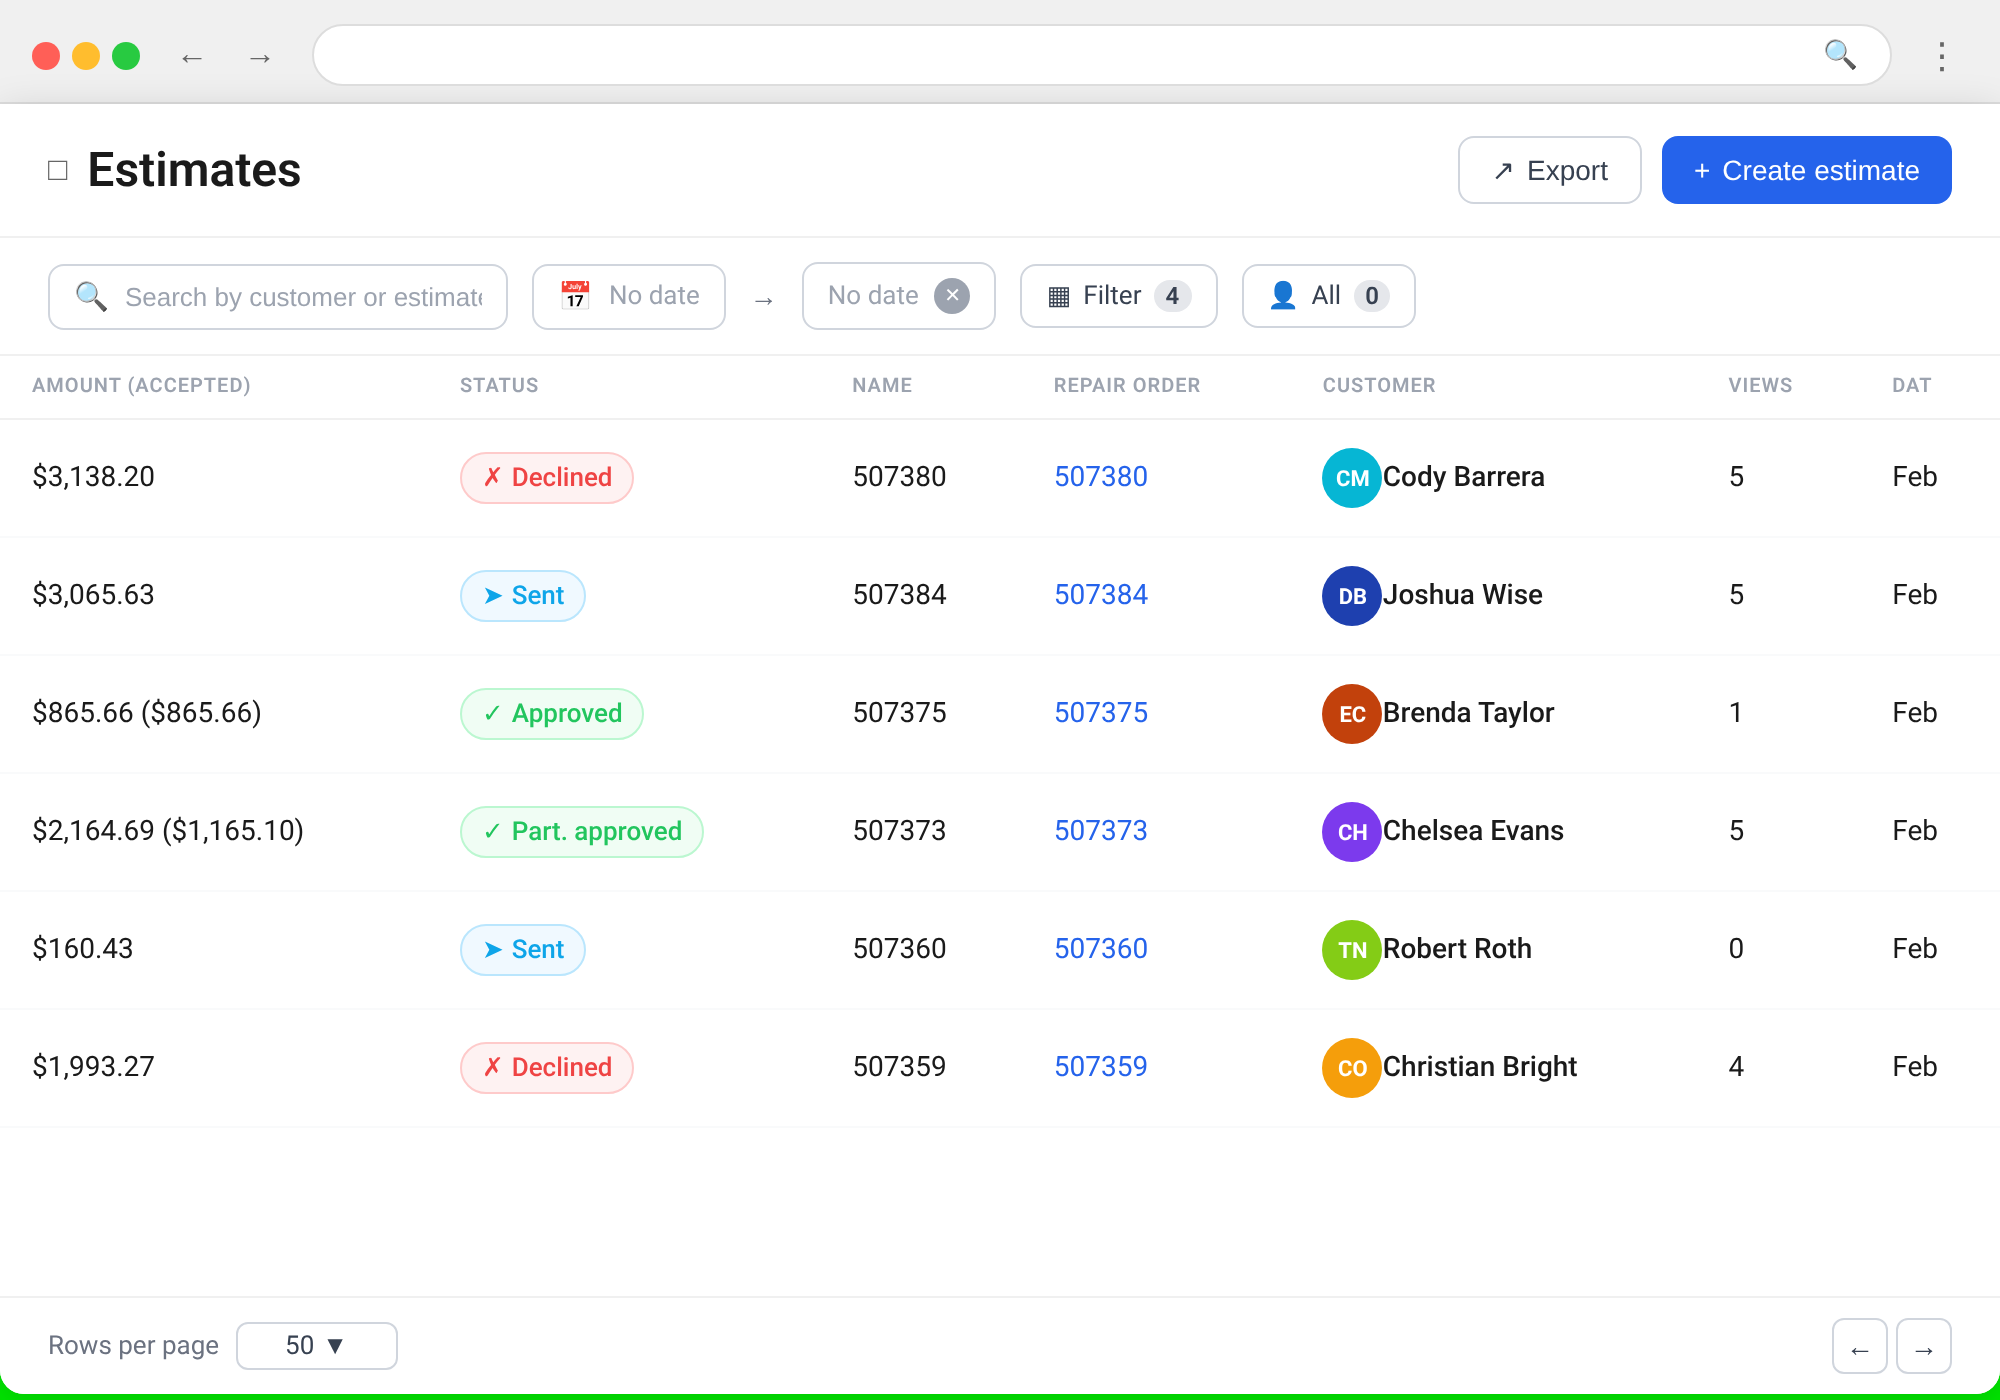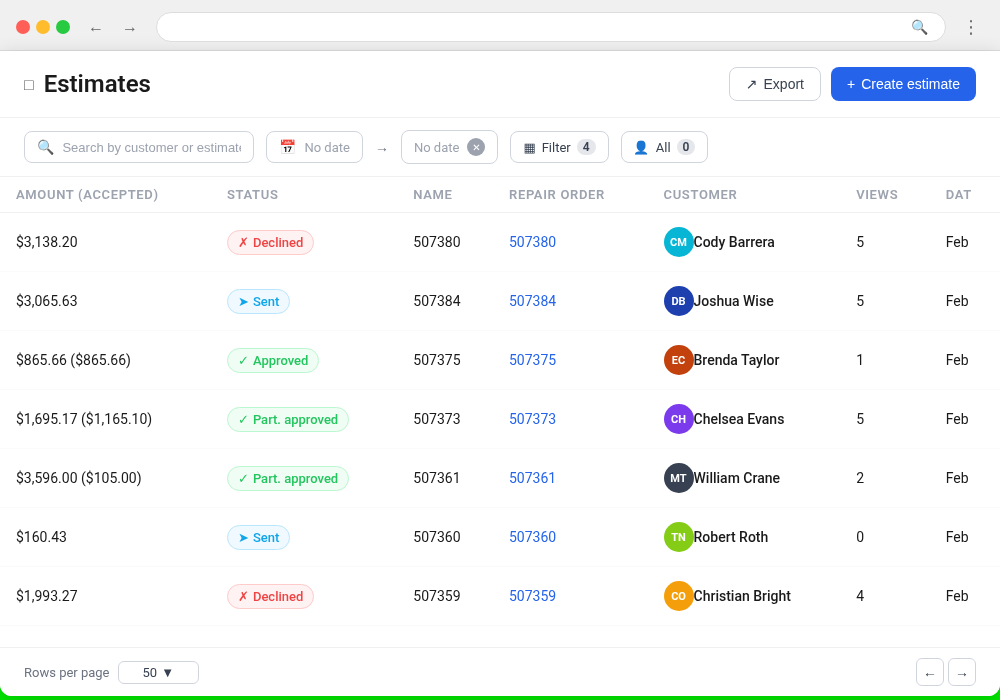--- a/index.html
+++ b/index.html
@@ -238,21 +238,21 @@
       flex: 1;
       overflow: auto;
     }
     table {
       width: 100%;
       border-collapse: collapse;
     }
     thead th {
       padding: 10px 16px;
       text-align: left;
-      font-size: 13px;
+      font-size: 10px;
       font-weight: 600;
       color: #9ca3af;
       text-transform: uppercase;
       letter-spacing: 0.05em;
       border-bottom: 1px solid #f0f0f0;
       white-space: nowrap;
       background: white;
     }
     tbody tr {
       border-bottom: 1px solid #f9fafb;
@@ -493,45 +493,31 @@
             <td>
               <div class="customer-cell">
                 <div class="avatar" style="background: #c2410c;">EC</div>
                 <span class="customer-name">Brenda Taylor</span>
               </div>
             </td>
             <td>1</td>
             <td>Feb</td>
           </tr>
           <tr>
-            <td>$1,695.17 ($1,165.10)</td>
+            <td>$2,164.69 ($1,165.10)</td>
             <td><span class="badge badge-part-approved"><span>✓</span> Part. approved</span></td>
             <td>507373</td>
             <td><a class="repair-link" href="#">507373</a></td>
             <td>
               <div class="customer-cell">
                 <div class="avatar" style="background: rgb(124, 58, 237);">CH</div>
                 <span class="customer-name">Chelsea Evans</span>
               </div>
             </td>
             <td>5</td>
-            <td>Feb</td>
-          </tr>
-          <tr>
-            <td>$3,596.00 ($105.00)</td>
-            <td><span class="badge badge-part-approved"><span>✓</span> Part. approved</span></td>
-            <td>507361</td>
-            <td><a class="repair-link" href="#">507361</a></td>
-            <td>
-              <div class="customer-cell">
-                <div class="avatar" style="background: rgb(55, 65, 81);">MT</div>
-                <span class="customer-name">William Crane</span>
-              </div>
-            </td>
-            <td>2</td>
             <td>Feb</td>
           </tr>
           <tr>
             <td>$160.43</td>
             <td><span class="badge badge-sent"><span>➤</span> Sent</span></td>
             <td>507360</td>
             <td><a class="repair-link" href="#">507360</a></td>
             <td>
               <div class="customer-cell">
                 <div class="avatar" style="background: rgb(132, 204, 22);">TN</div>

